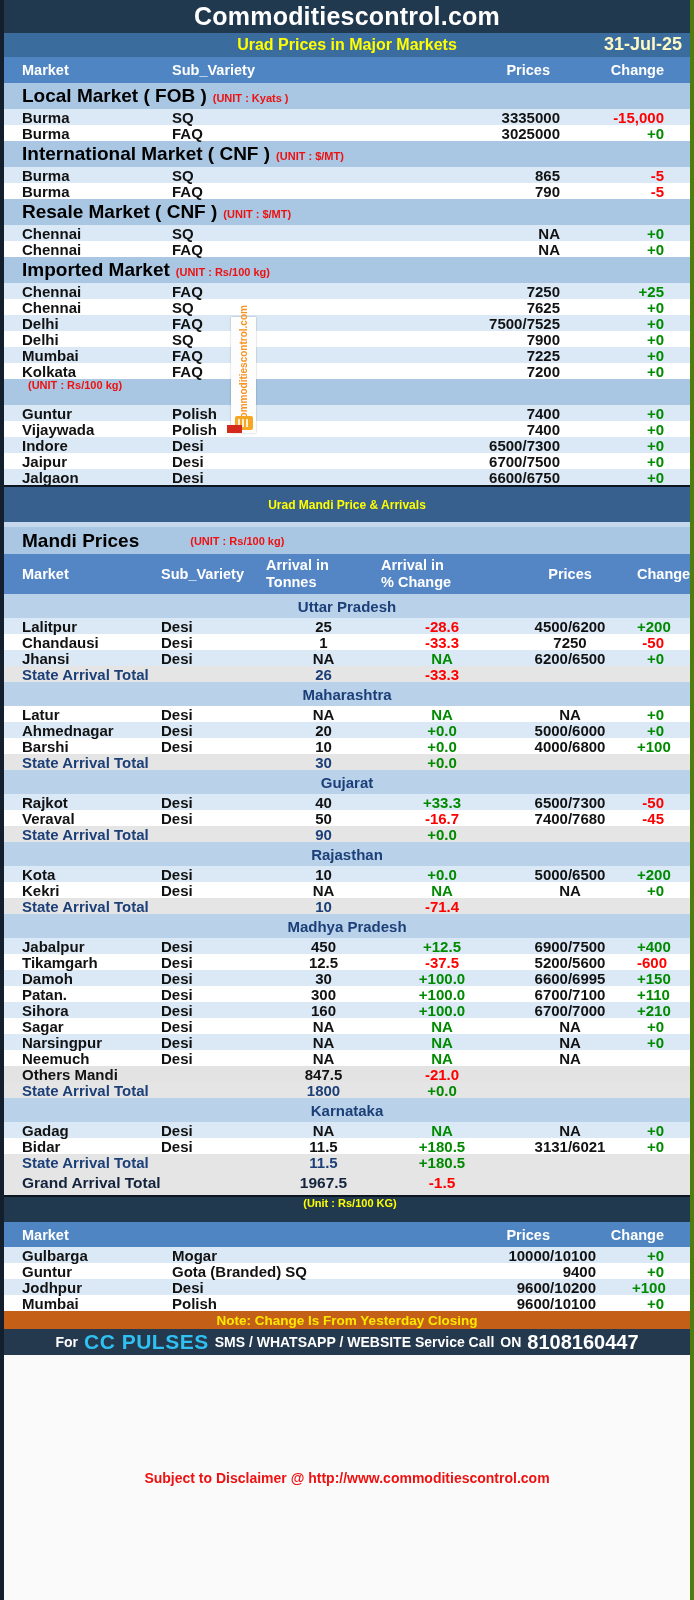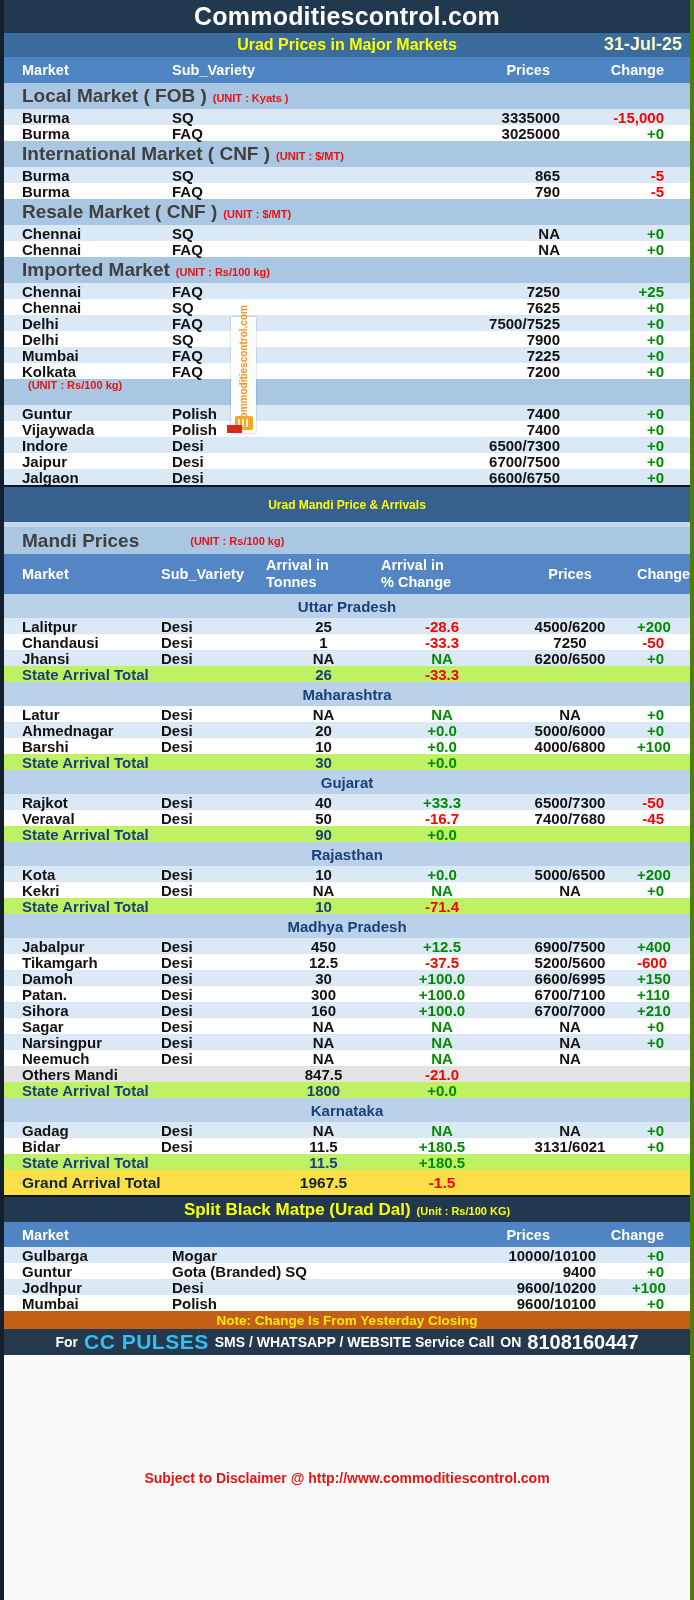--- a/index.html
+++ b/index.html
@@ -9,49 +9,49 @@
           border-left:4px solid #141f2d; border-right:4px solid #4d7c0f; background:#fff; }
 
   
   .top-header { height:33px; background:#20394f; display:flex; align-items:center; position:relative; flex:0 0 auto;}
   .top-title  { flex:1; text-align:center; color:#fff; font-size:25px; letter-spacing:.2px; }
   .top-date   { position:absolute; right:8px; top:6px; color:#fef9c3; font-size:18px;margin-top:28px; }
   .main-band  { height:24px; background:#3a6d9e; color:#ffff00; font-size:16px;
                 display:flex; align-items:center; justify-content:center; flex:0 0 auto;}
   .hdr4 { height:26px; background:#4f85c2; color:#fff; font-size:14.5px; align-items:center; flex:0 0 auto;}
   .sec-band { height:26px; background:#a9c7e2; display:flex; align-items:baseline; padding-left:18px; flex:0 0 auto;}
-  .sec-title { color:#404040; font-size:19px; line-height:25px;}
+  .sec-title { color:#000000; font-size:19px; line-height:25px;}
   .sec-unit  { color:#ee1111; font-size:11px; margin-left:6px; }
 
   
   .r4 { display:grid; grid-template-columns:168px 212px 180px 1fr; }
   .r4m { display:grid; grid-template-columns:168px 248px 212px 1fr; }
   .r6 { display:grid; grid-template-columns:157px 105px 115px 122px 134px 1fr; }
   .row { height:16px; font-size:15px; color:#121212; align-items:center; flex:0 0 auto;}
   .row-b { background:#dbe9f6; }
   .row-w { background:#ffffff; }
   .row-others { background:#e3e3e3; }
-  .row-total { background:#bef264; color:#1c3f78; flex:0 0 auto;}
+  .row-total { background:#e5e5e5; color:#1c3f78; flex:0 0 auto;}
   .c-market { padding-left:18px; }
   .c-var    { }
   .c-price-r{ text-align:right; padding-right:4px; }
   .c-chg    { text-align:right; padding-right:26px; }
   .c-center { text-align:center; }
   .hdr4 .c-price-r { padding-right:14px; }
   .r4m .c-price-r  { padding-right:36px; }
   .pos { color:#008a00; } .neg { color:#ff0000; }
   .navy-band { height:37px; background:#38608f; border-top:2px solid #0d1520; color:#ffff00; font-size:12px;
                display:flex; align-items:center; justify-content:center; flex:0 0 auto;}
   .gap { height:5px; background:#c6d9ec; flex:0 0 auto;}
   .mandi-sec-band { height:27px; background:#a9c7e2; display:flex; align-items:center; padding-left:18px; flex:0 0 auto;gap:45px;}
   .mandi-hdr { height:40px; background:#5486c6; color:#fff; font-size:14.5px; align-items:center; line-height:17px; flex:0 0 auto;}
   .mandi-hdr .two { text-align:left; }
   .state-band { height:24px; background:#b9d2ea; color:#1c3f78; font-size:15px;
                 display:flex; align-items:center; justify-content:center; flex:0 0 auto;}
-  .grand { height:25px; background:#fde047; font-size:15.5px; color:#14233d; align-items:center; flex:0 0 auto;}
+  .grand { height:25px; background:#e5e5e5; font-size:15.5px; color:#14233d; align-items:center; flex:0 0 auto;}
   .matpe-band { height:27px; background:#20394f; border-top:2px solid #0d1520; color:#ffff00;
                 display:flex; align-items:baseline; justify-content:center; flex:0 0 auto;}
   .matpe-title { font-size:17px; line-height:26px;}
   .matpe-unit  { font-size:11px; margin-left:6px; }
   .matpe-hdr { height:25px; }
   .note-band { height:18px; background:#c35f16; color:#ffe800; font-size:13.5px;
                display:flex; align-items:center; justify-content:center; flex:0 0 auto;}
   .footer-band { height:26px; background:#24384e; color:#fff; display:flex; align-items:center;
                  justify-content:center; gap:6px; flex:0 0 auto;}
   .f-small { font-size:14px; } .f-brand { font-size:21px; color:#2fc1f1; letter-spacing:.5px;}
@@ -462,21 +462,20 @@
 
   <div class="grand r6">
     <div class="c-market" style="grid-column:1 / span 2;">Grand Arrival Total</div>
     <div class="c-center">1967.5</div>
     <div class="c-center neg">-1.5</div>
     <div></div>
     <div></div>
   </div>
 
   <div class="matpe-band">
-    <span class="matpe-title">Split Black Matpe (Urad Dal)</span>
     <span class="matpe-unit">(Unit : Rs/100 KG)</span>
   </div>
 
   <div class="hdr4 r4 matpe-hdr">
     <div class="c-market">Market</div>
     <div></div>
     <div class="c-price-r">Prices</div>
     <div class="c-chg">Change</div>
   </div>
 

